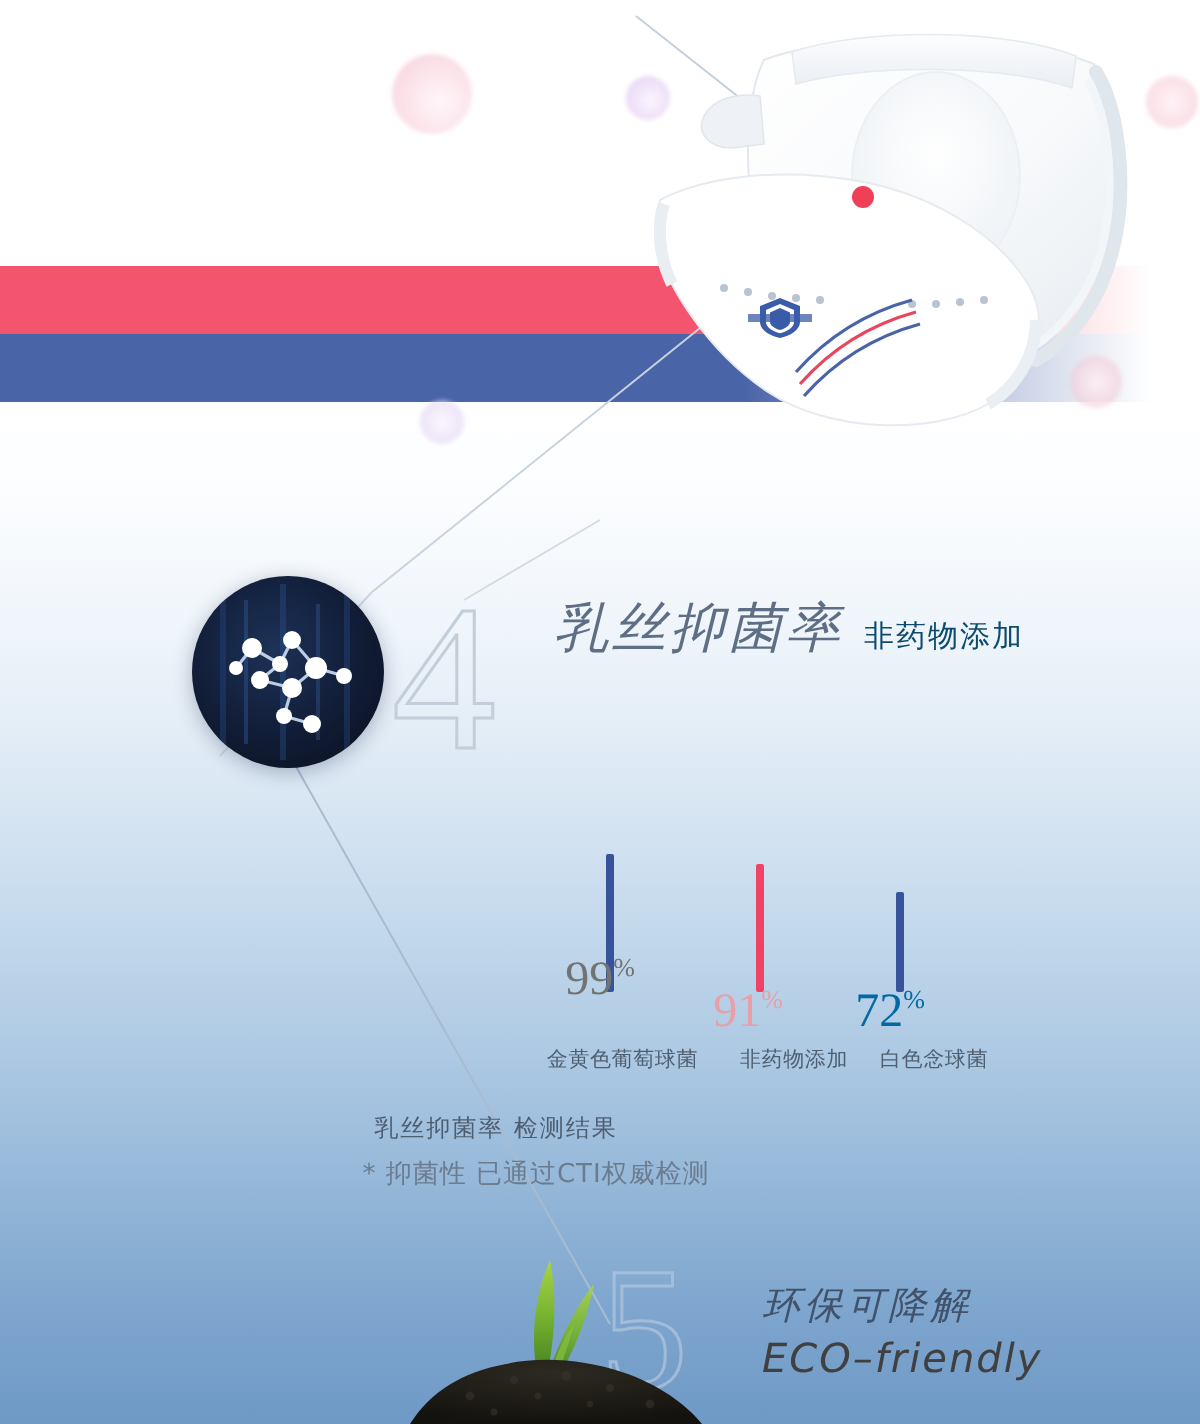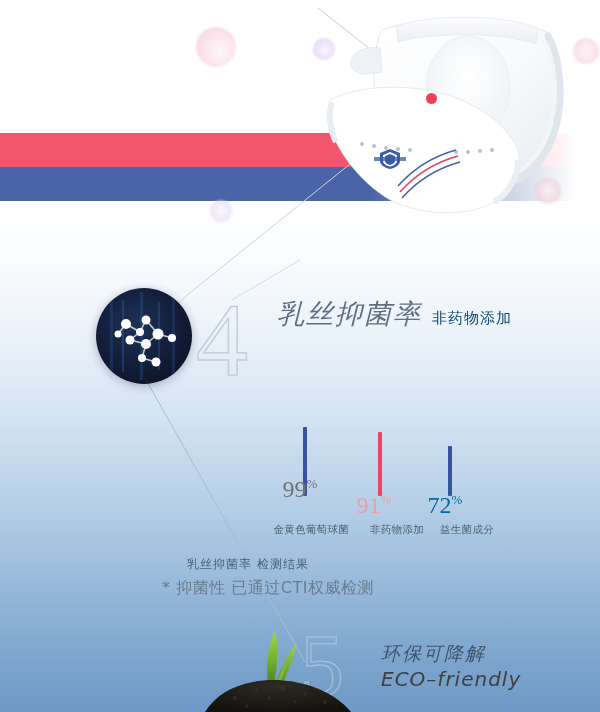--- a/index.html
+++ b/index.html
@@ -87,21 +87,21 @@
     font-size:24px;line-height:1;white-space:nowrap;}
   .chart-value .pct{font-size:13px;vertical-align:super;}
   .chart-label{position:absolute;width:90px;text-align:right;
     font-size:10.5px;color:#4f5f72;letter-spacing:.3px;
     font-family:"DejaVu Sans",sans-serif;white-space:nowrap;}
 
   .chart-caption{position:absolute;left:0;top:556px;width:496px;text-align:center;
     font-size:12px;color:#4d5e72;letter-spacing:1px;
     font-family:"DejaVu Sans",sans-serif;}
   .chart-note{position:absolute;left:0;top:578px;width:536px;text-align:center;
-    font-size:16px;color:#6b7c90;letter-spacing:.5px;
+    font-size:13px;color:#6b7c90;letter-spacing:.5px;
     font-family:"DejaVu Sans",sans-serif;}
 
   
   .eco{position:absolute;left:381px;top:640px;}
   .eco-cn{font-size:19px;color:#41536b;letter-spacing:2px;
     font-family:"DejaVu Sans",sans-serif;font-style:italic;line-height:26px;}
   .eco-en{font-size:20px;color:#404040;letter-spacing:1px;
     font-family:"DejaVu Sans",sans-serif;font-style:italic;line-height:26px;}
 
   
@@ -263,21 +263,21 @@
       <span>91</span><span class="pct">%</span>
     </div>
     <div class="chart-label" style="left:64px;top:98px;">非药物添加</div>
 
     <div class="chart-col" style="left:148px;">
       <div class="bar" id="bar2" style="height: 50.4px; background: rgb(54, 83, 155);"></div>
     </div>
     <div class="chart-value" style="left: 143px; top: 68px; color: #0369a1;">
       <span>72</span><span class="pct">%</span>
     </div>
-    <div class="chart-label" style="left:134px;top:98px;">益生菌成分</div>
+    <div class="chart-label" style="left:134px;top:98px;">白色念球菌</div>
   </div>
 
   <div class="chart-caption">乳丝抑菌率 检测结果</div>
   <div class="chart-note">* 抑菌性 已通过CTI权威检测</div>
 
   <div class="numeral numeral-5">5</div>
 
   <div class="eco">
     <div class="eco-cn">环保可降解</div>
     <div class="eco-en">ECO–friendly</div>

